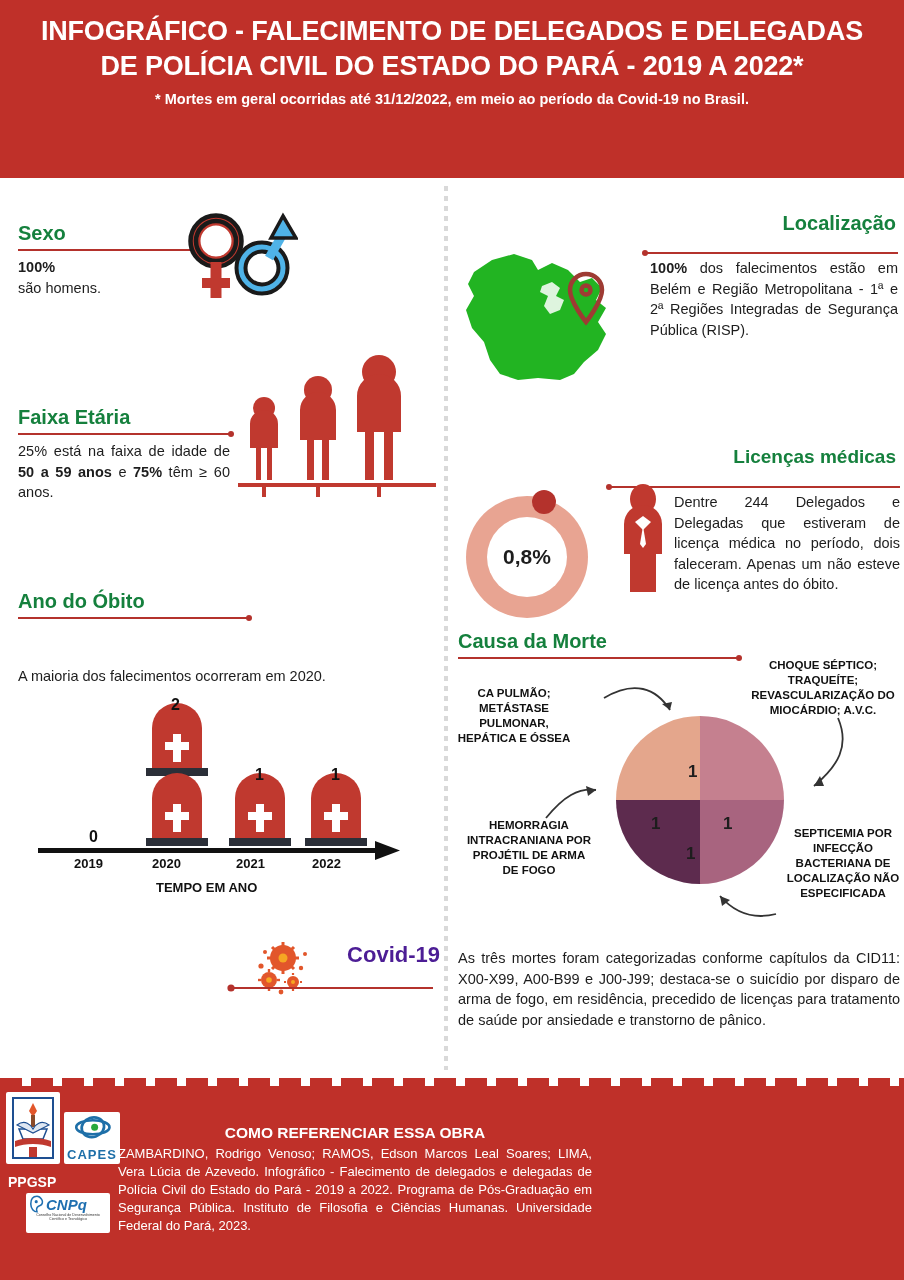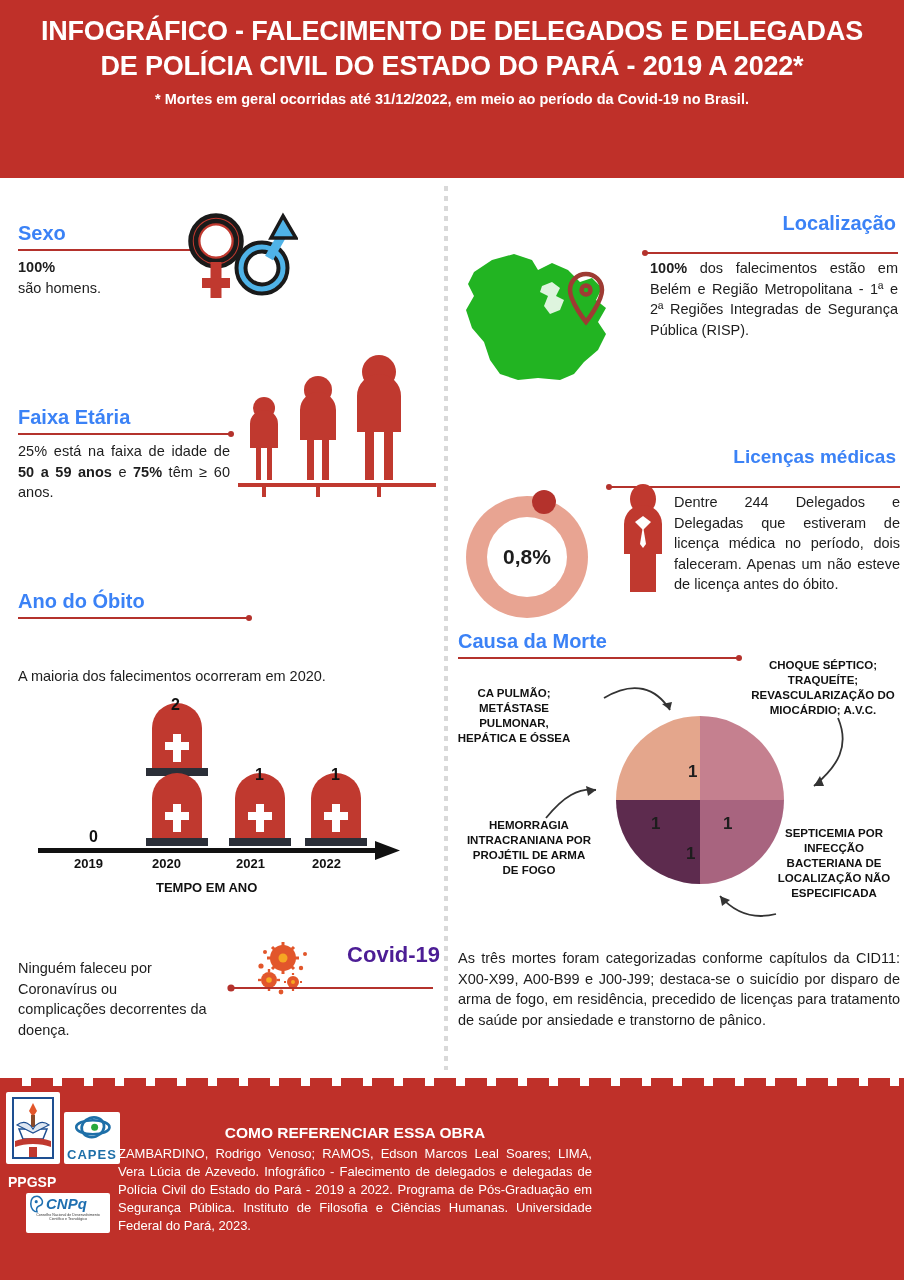--- a/index.html
+++ b/index.html
@@ -26,21 +26,21 @@
 
   
   .col-left  { position:absolute; left:0;   top:178px; width:446px;  height:898px; }
   .col-right { position:absolute; left:446px; top:178px; width:458px; height:898px; }
   .vdivider {
     position:absolute; left:444px; top:186px; width:4px; height:884px;
     background-image: repeating-linear-gradient(to bottom,#d9d9d9 0 5px, transparent 5px 10px);
   }
 
   
-  .sec-title { color:#3b82f6; font-size: 20px; font-weight: 800; }
+  .sec-title { color:#15803d; font-size: 20px; font-weight: 800; }
   .sec-title.small { font-size:19px; }
   .rule { position:relative; height:2px; background:#B4322C; margin-top:4px; }
   .rule::after {
     content:""; position:absolute; right:-4px; top:-2px;
     width:6px; height:6px; border-radius:50%; background:#B4322C;
   }
   .rule.left-dot::after { right:auto; left:-4px; }
 
   .body-txt { font-size:14.5px; color:#1d1d1d; line-height:1.42; }
   .body-txt b { font-weight:700; }
@@ -256,21 +256,20 @@
       
       <div style="position:absolute;left:0;top:188px;width:430px;font-size:13px;font-weight:700;color:#111;">
         <span style="position:absolute;left:64px;">2019</span>
         <span style="position:absolute;left:142px;">2020</span>
         <span style="position:absolute;left:226px;">2021</span>
         <span style="position:absolute;left:302px;">2022</span>
       </div>
       <div style="position:absolute;left:146px;top:212px;font-size:13px;font-weight:700;color:#111;">TEMPO EM ANO</div>
     </div>
 
-    <div class="covid-txt body-txt">Ninguém faleceu por Coronavírus ou complicações decorrentes da doença.</div>
     <div class="covid-badge">
       <svg viewBox="0 0 215 70" width="215" height="70" style="position:absolute;left:0;top:0;">
         <g fill="#E2562B">
           <circle cx="58" cy="20" r="13"></circle>
           <circle cx="58" cy="20" r="4.5" fill="#F6A623"></circle>
           <g stroke="#E2562B" stroke-width="3">
             <line x1="58" y1="4" x2="58" y2="9"></line>
               <line x1="58" y1="31" x2="58" y2="36"></line>
             <line x1="42" y1="20" x2="47" y2="20"></line>
               <line x1="69" y1="20" x2="74" y2="20"></line>
@@ -368,21 +367,21 @@
 
     <div class="pie-area">
       <div class="pie"></div>
       <span class="pie-num" style="left:242px;top:114px;">1</span>
       <span class="pie-num" style="left:277px;top:166px;">1</span>
       <span class="pie-num" style="left:240px;top:196px;">1</span>
       <span class="pie-num" style="left:205px;top:166px;">1</span>
 
       <div class="cause-lbl" style="left:8px;top:38px;width:120px;">CA PULMÃO; METÁSTASE PULMONAR, HEPÁTICA E ÓSSEA</div>
       <div class="cause-lbl" style="left:300px;top:10px;width:154px;">CHOQUE SÉPTICO; TRAQUEÍTE; REVASCULARIZAÇÃO DO MIOCÁRDIO; A.V.C.</div>
-      <div class="cause-lbl" style="left:328px;top:178px;width:120px;">SEPTICEMIA POR INFECÇÃO BACTERIANA DE LOCALIZAÇÃO NÃO ESPECIFICADA</div>
+      <div class="cause-lbl" style="left:337px;top:178px;width:120px;">SEPTICEMIA POR INFECÇÃO BACTERIANA DE LOCALIZAÇÃO NÃO ESPECIFICADA</div>
       <div class="cause-lbl" style="left:18px;top:170px;width:130px;">HEMORRAGIA INTRACRANIANA POR PROJÉTIL DE ARMA DE FOGO</div>
 
       <svg class="arrow-svg" viewBox="0 0 458 300">
         <g fill="none" stroke="#333" stroke-width="1.8">
           <path d="M158 50 C188 32 210 40 224 62"></path>
           <polygon points="224,62 216,56 226,54" fill="#333" stroke="none"></polygon>
           <path d="M392 70 C404 98 392 118 368 138"></path>
           <polygon points="368,138 374,128 378,138" fill="#333" stroke="none"></polygon>
           <path d="M330 266 C306 272 288 264 274 248"></path>
           <polygon points="274,248 284,252 276,258" fill="#333" stroke="none"></polygon>
@@ -420,21 +419,21 @@
                 <ellipse cx="26" cy="14" rx="19" ry="8"></ellipse>
                 <ellipse cx="26" cy="14" rx="13" ry="11" transform="rotate(-18 26 14)"></ellipse>
               </g>
               <circle cx="28" cy="14" r="4" fill="#27a83c"></circle>
             </svg>
             <div class="capes-txt" style="text-align:center;">CAPES</div>
           </div>
         </div>
         <div class="ppgsp-label">PPGSP</div>
         <div class="logo-box" style="width:84px;height:40px;margin-left:20px;padding:2px 4px;">
-          <div style="display:flex;gap:2px;">
+          <div style="display:flex;align-items:center;gap:2px;">
             <svg viewBox="0 0 18 22" width="14" height="18">
               <path d="M9 1 C3 1 1 6 1 11 C1 17 5 21 9 21 C7 16 10 14 13 13 C16 12 17 8 15 5 C13 2 11 1 9 1Z" fill="none" stroke="#1f6fb0" stroke-width="2"></path>
               <circle cx="8" cy="8" r="2" fill="#1f6fb0"></circle>
             </svg>
             <span class="cnpq-txt">CNPq</span>
           </div>
           <div class="cnpq-sub">Conselho Nacional de Desenvolvimento Científico e Tecnológico</div>
         </div>
       </div>
 

